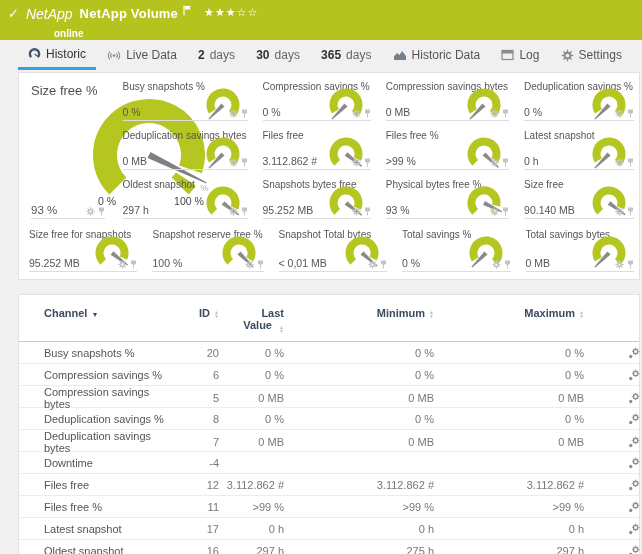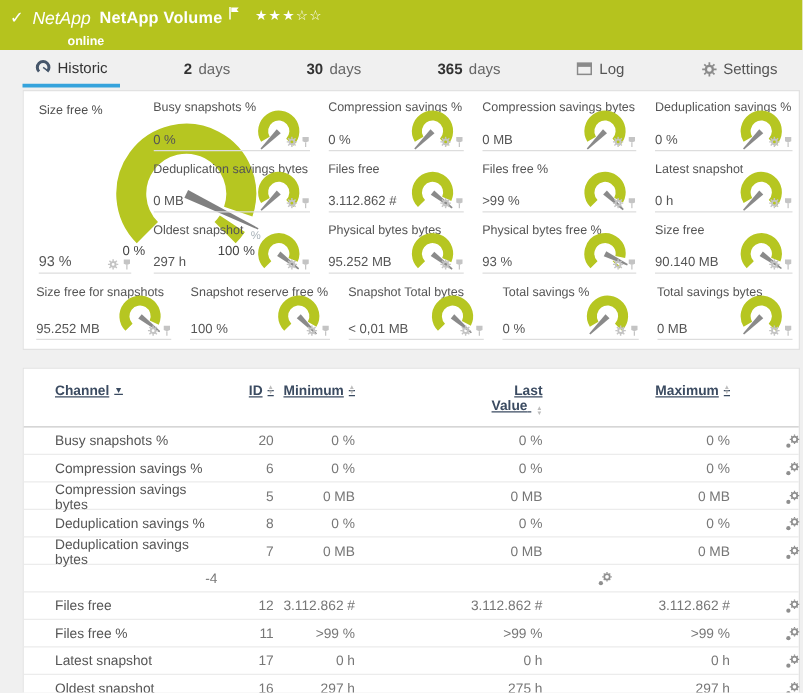--- a/index.html
+++ b/index.html
@@ -37,33 +37,33 @@
   .tile { position:relative; padding:6px 6px 0 10px; overflow:visible; }
   .tile-label { font-size:10px; color:#555; white-space:nowrap; }
   .tile-gauge { position:absolute; top:12px; right:8px; }
   .tile-footer { position:absolute; left:10px; right:5px; bottom:3px; display:flex;
                  justify-content:space-between; align-items:flex-end;
                  border-bottom:1px solid #ddd; padding-bottom:2px; }
   .tile-value { font-size:10.5px; color:#555; white-space:nowrap; }
   .tile-icons { display:flex; gap:3px; align-items:flex-end; }
   
   .big-tile { width:212px; position:relative; padding:8px 0 0 12px; }
-  .big-label { font-size:10px; color:#4f4f4f; }
+  .big-label { font-size:13px; color:#4f4f4f; }
   .big-gauge { position:absolute; left:54px; top:16px; }
   .scale-label { position:absolute; top:120px; width:44px; text-align:center;
                  font-size:10.5px; color:#444; }
   .scale-min { left:66px; } .scale-max { left:148px; }
   .big-tile .tile-footer { left:12px; right:8px; bottom:4px; }
   .big-tile .tile-value { font-size:11.5px; }
   
   .table-panel { margin-top:14px; min-height:266px; padding-top:12px; }
   .thead, .trow { display:grid; grid-template-columns:155px 45px 65px 150px 150px 1fr; }
   .thead { border-bottom:1px solid #c9c9c9; padding-bottom:8px; color:#3b4b61;
            font-size:11px; font-weight:bold; align-items:start; }
-  .th { display:flex; align-items:flex-start;text-decoration:underline; }
+  .th { display:flex; align-items:center; }
   .c-channel { padding-left:25px; text-align:left; }
   .c-id,.c-last,.c-min,.c-max { text-align:right; justify-content:flex-end; }
   .th.c-last .wrapbox { display:inline-block; width:44px; text-align:right; }
   .sort-active { color:#3b4b61; font-size:7px; margin-left:4px; margin-top:2px; }
   .sort { display:inline-flex; flex-direction:column; line-height:4px; font-size:5px;
           color:#bdbdbd; margin-left:4px; margin-top:1px; }
   .trow { height:22px; align-items:center; border-bottom:1px solid #ececec; font-size:11px; }
   .trow .c-channel { color:#555; }
   .trow .c-id,.trow .c-last,.trow .c-min,.trow .c-max { color:#777; }
   .c-edit { padding-left:44px; display:flex; align-items:center; }
@@ -92,30 +92,47 @@
   <div class="tab active">
     <span class="ticon">
       <svg width="13" height="13" viewBox="0 0 14 14">
           <path d="M3.5 11A5 5 0 1 1 10.5 11" fill="none" stroke="#46566a" stroke-width="2.6"></path>
           <path d="M7 7.5 L10.8 10.2" stroke="#46566a" stroke-width="1.3"></path>
         </svg>
     </span>
     <span>Historic</span>
   </div>
   <div class="tab">
+    <span class="ticon">
+      <svg width="14" height="13" viewBox="0 0 14 14" fill="none" stroke="#8a8a8a" stroke-width="1.1">
+          <circle cx="7" cy="7" r="1.4" fill="#8a8a8a" stroke="none"></circle>
+          <path d="M4.4 4.6a3.4 3.4 0 0 0 0 4.8M9.6 4.6a3.4 3.4 0 0 1 0 4.8M2.6 2.8a6 6 0 0 0 0 8.4M11.4 2.8a6 6 0 0 1 0 8.4"></path>
+        </svg>
+    </span>
+    <span>Live Data</span>
+  </div>
+  <div class="tab">
     <span class="num">2</span>
     <span class="word">days</span>
   </div>
   <div class="tab">
     <span class="num">30</span>
     <span class="word">days</span>
   </div>
   <div class="tab">
     <span class="num">365</span>
     <span class="word">days</span>
+  </div>
+  <div class="tab">
+    <span class="ticon">
+      <svg width="14" height="13" viewBox="0 0 14 13">
+          <path d="M1 11V7.5L4 4l2.5 2L9 2l4 5v4z" fill="#76818b"></path>
+        </svg>
+    </span>
+    <span>Historic Data</span>
   </div>
   <div class="tab">
     <span class="ticon">
       <svg width="13" height="12" viewBox="0 0 13 12">
           <rect x="1" y="1.5" width="11" height="9" fill="none" stroke="#8a8a8a" stroke-width="1.2"></rect>
           <rect x="1" y="1.5" width="11" height="3" fill="#8a8a8a"></rect>
         </svg>
     </span>
     <span>Log</span>
   </div>
@@ -331,21 +348,21 @@
                 <path d="M7 .5v2.6M7 10.9v2.6M.5 7h2.6M10.9 7h2.6M2.4 2.4l1.9 1.9M9.7 9.7l1.9 1.9M11.6 2.4L9.7 4.3M4.3 9.7l-1.9 1.9" stroke-width="1.8"></path>
               </svg>
         <svg width="7" height="9" viewBox="0 0 7 9">
                 <path d="M1 .5h5v3.4L3.5 5 1 3.9z" fill="#c4c4c4"></path>
                 <path d="M3.5 5v3.5" stroke="#c4c4c4" stroke-width="1"></path>
               </svg>
       </span>
     </div>
   </div>
         <div class="tile">
-    <div class="tile-label">Physical bytes bytes</div>
+    <div class="tile-label">Snapshots bytes free</div>
     <svg class="tile-gauge" width="44" height="36" viewBox="0 0 44 36">
             <path d="M 13.2 26.8 A 12.5 12.5 0 1 1 33.4 23.1" fill="none" stroke="#b6c621" stroke-width="8"></path>
             <polygon points="23.4,16.3 20.6,19.7 37.4,30.8 38.1,29.8" fill="#8a8a8a"></polygon>
           </svg>
     <div class="tile-footer">
       <span class="tile-value">95.252 MB</span>
       <span class="tile-icons">
         <svg width="9" height="9" viewBox="0 0 14 14" stroke="#c4c4c4" fill="none">
                 <circle cx="7" cy="7" r="3" stroke-width="2.4"></circle>
                 <path d="M7 .5v2.6M7 10.9v2.6M.5 7h2.6M10.9 7h2.6M2.4 2.4l1.9 1.9M9.7 9.7l1.9 1.9M11.6 2.4L9.7 4.3M4.3 9.7l-1.9 1.9" stroke-width="1.8"></path>
@@ -510,34 +527,34 @@
       <span>Channel</span>
       <span class="sort-active">▼</span>
     </div>
     <div class="th c-id">
       <span>ID</span>
       <span class="sort">
           <span>▲</span>
           <span>▼</span>
         </span>
     </div>
+    <div class="th c-last">
+      <span class="wrapbox"><span>Last Value</span>
+      <span class="sort">
+            <span>▲</span>
+            <span>▼</span>
+          </span></span>
+    </div>
     <div class="th c-min">
       <span>Minimum</span>
       <span class="sort">
           <span>▲</span>
           <span>▼</span>
         </span>
     </div>
-    <div class="th c-last">
-      <span class="wrapbox"><span>Last Value</span>
-      <span class="sort">
-            <span>▲</span>
-            <span>▼</span>
-          </span></span>
-    </div>
     <div class="th c-max">
       <span>Maximum</span>
       <span class="sort">
           <span>▲</span>
           <span>▼</span>
         </span>
     </div>
     <div class="th c-edit"></div>
   </div>
   <div id="tbody">
@@ -615,20 +632,21 @@
       <svg width="12" height="12" viewBox="0 0 12 12">
             <g stroke="#8f8f8f" fill="none">
               <circle cx="7.6" cy="4.4" r="2.2" stroke-width="1.4"></circle>
               <path d="M7.6.6v1M7.6 7.2v1M3.8 4.4h1M10.4 4.4h1M5 1.8l.7.7M9.5 6.3l.7.7M10.2 1.8l-.7.7M5.7 6.3l-.7.7" stroke-width="1"></path>
             </g>
             <circle cx="2.7" cy="9.5" r="1.7" fill="#8f8f8f"></circle>
           </svg>
     </div>
   </div>
       <div class="trow">
+    <div class="c-channel">Downtime</div>
     <div class="c-id">-4</div>
     <div class="c-last"></div>
     <div class="c-min"></div>
     <div class="c-max"></div>
     <div class="c-edit">
       <svg width="12" height="12" viewBox="0 0 12 12">
             <g stroke="#8f8f8f" fill="none">
               <circle cx="7.6" cy="4.4" r="2.2" stroke-width="1.4"></circle>
               <path d="M7.6.6v1M7.6 7.2v1M3.8 4.4h1M10.4 4.4h1M5 1.8l.7.7M9.5 6.3l.7.7M10.2 1.8l-.7.7M5.7 6.3l-.7.7" stroke-width="1"></path>
             </g>

